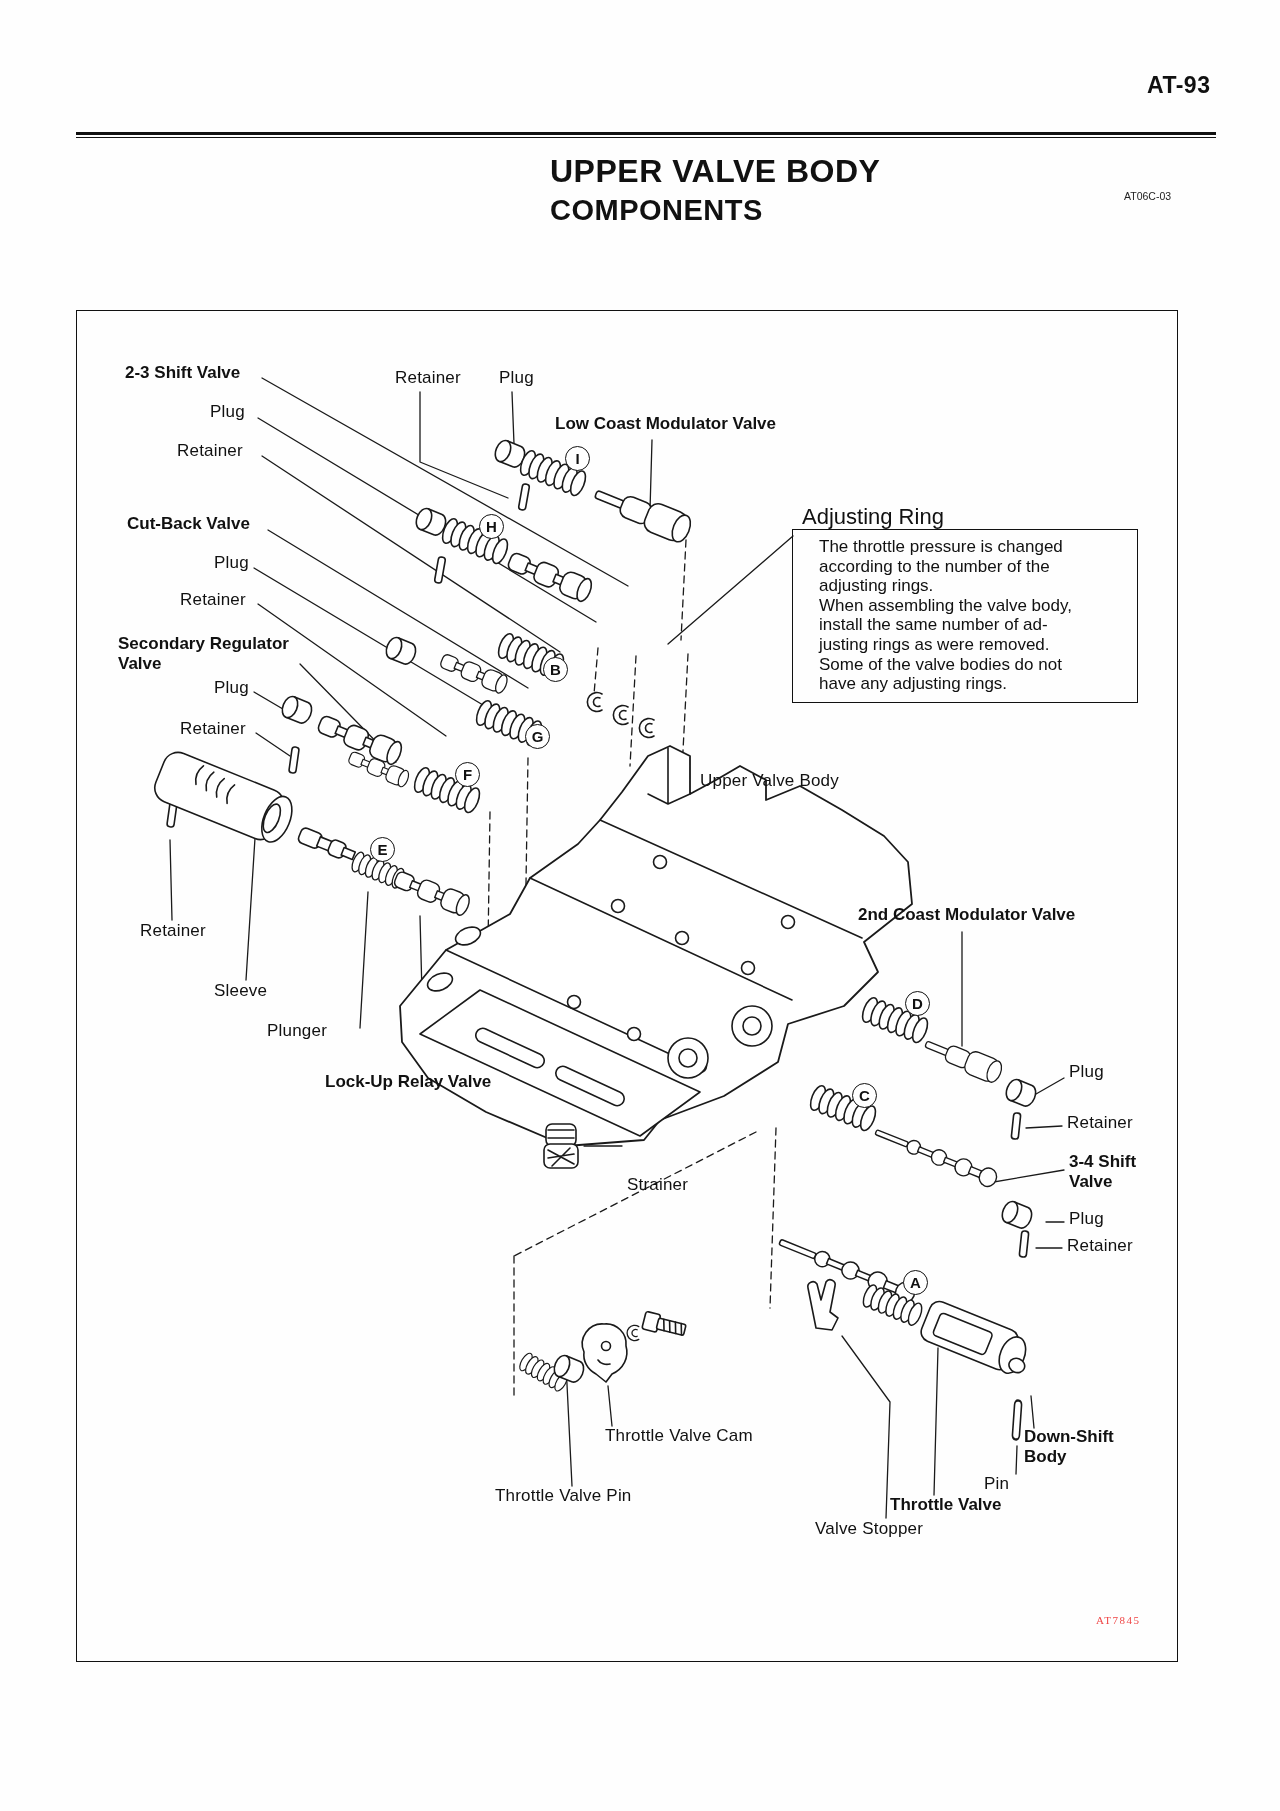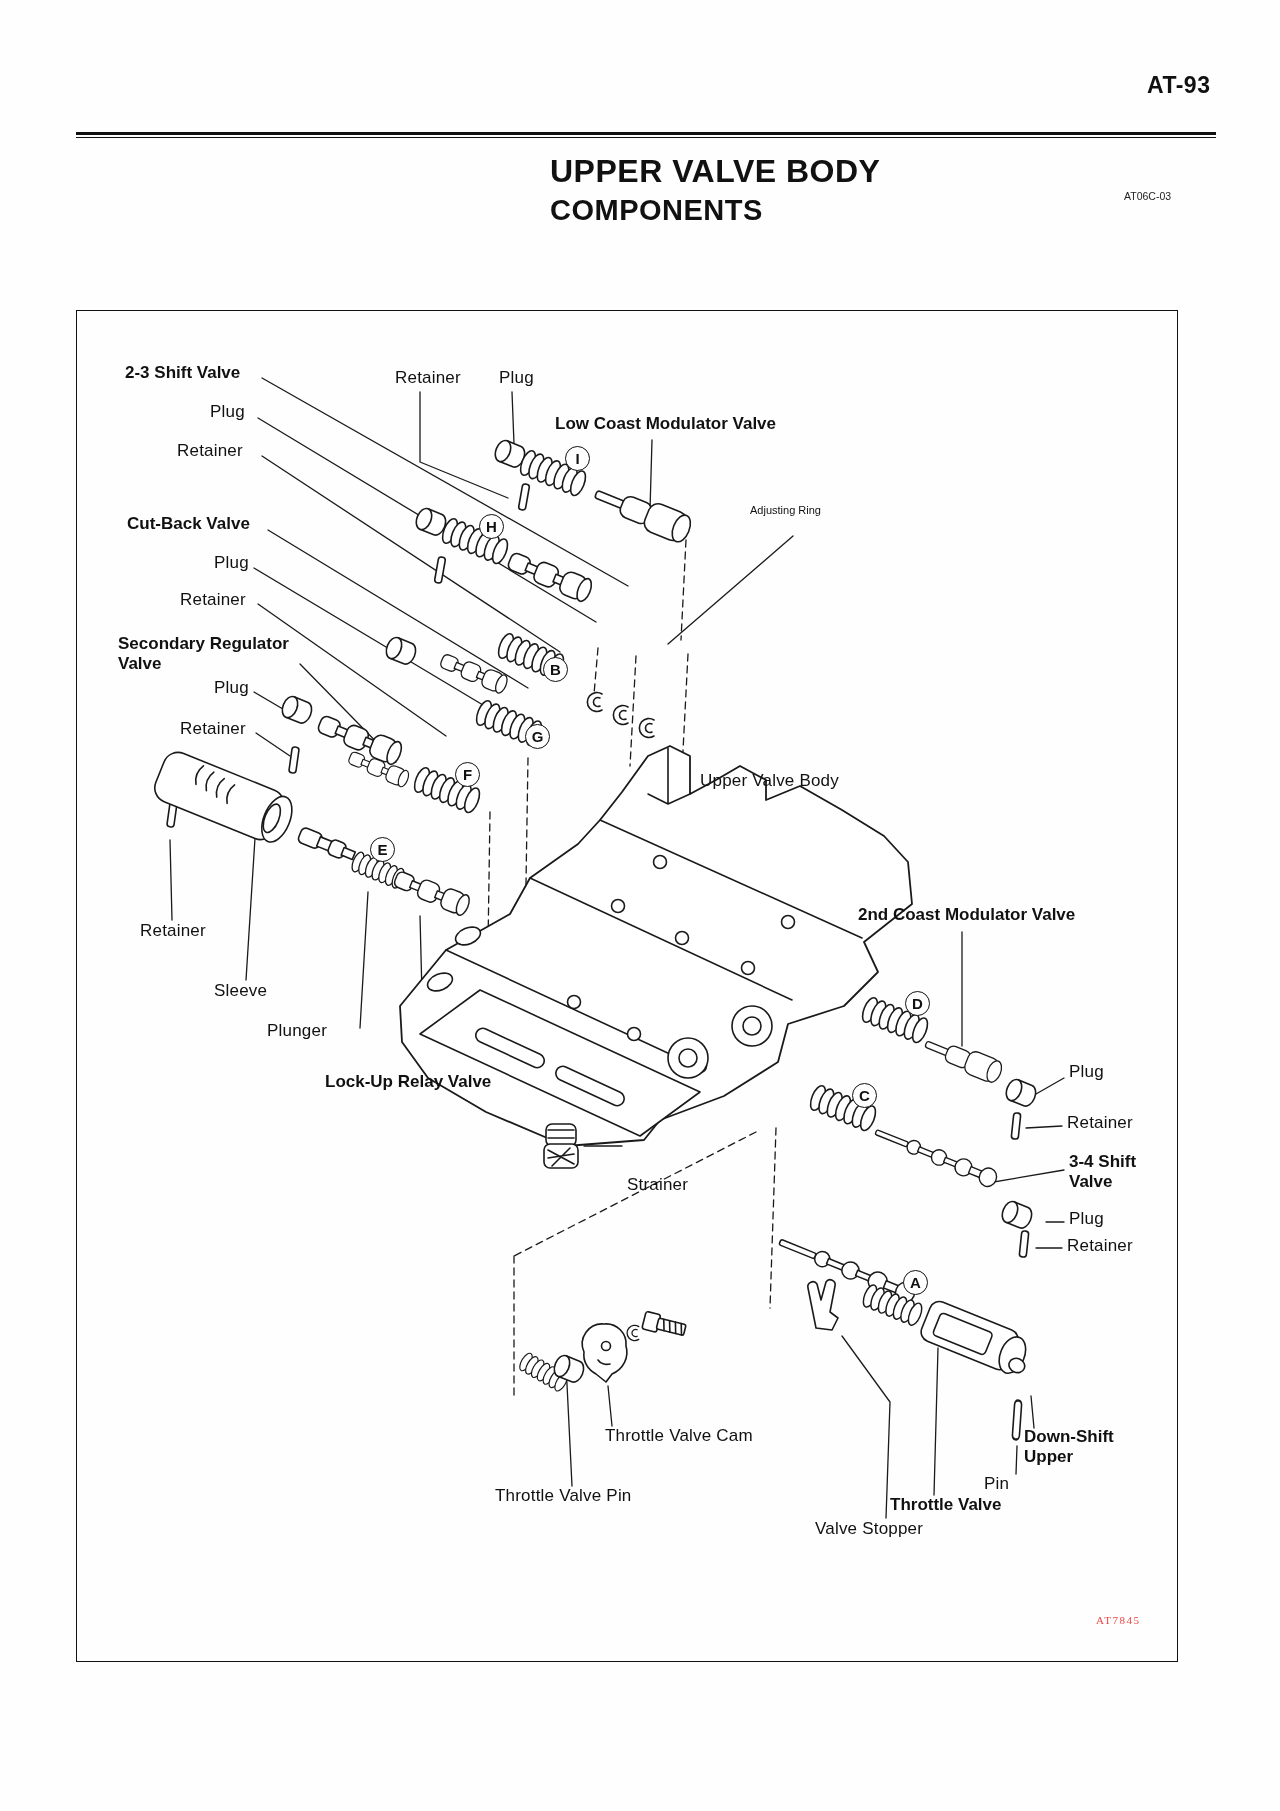--- a/index.html
+++ b/index.html
@@ -17,21 +17,21 @@
   .title1{position:absolute;left:550px;top:153px;font-size:32px;font-weight:bold;letter-spacing:.5px;}
   .title2{position:absolute;left:550px;top:194px;font-size:29px;font-weight:bold;letter-spacing:.5px;}
   .doc-code{position:absolute;left:1124px;top:190px;font-size:10.5px;color:#222;}
   .figure-frame{position:absolute;left:76px;top:310px;width:1100px;height:1350px;border:1.6px solid #111;}
   .fig-code{position:absolute;left:1096px;top:1614px;font-size:11px;letter-spacing:1.5px;color:#ef4444;font-family:Liberation Serif, serif;}
   .plabel{position:absolute;font-size:17px;line-height:20px;white-space:pre-line;letter-spacing:.2px;}
   .plabel.b{font-weight:bold;letter-spacing:0;}
   .callout{position:absolute;width:25px;height:25px;border:1.8px solid #111;border-radius:50%;
            background:#fff;display:flex;align-items:center;justify-content:center;
            font-size:15px;font-weight:bold;box-sizing:border-box;}
-  .note-label{position:absolute;left:750px;top:504px;font-size:11px;}
+  .note-label{position:absolute;left:802px;top:504px;font-size:22px;}
   .note-box{position:absolute;left:792px;top:529px;width:346px;height:174px;border:1.6px solid #111;
             box-sizing:border-box;padding:7px 6px 0 26px;font-size:17px;line-height:19.6px;white-space:pre-line;}
 </style>
 </head>
 <body>
 
 <div class="page">
 
   <div class="page-number">AT-93</div>
 
@@ -253,20 +253,28 @@
 
       <use href="#spr7" transform="translate(526,1362) rotate(30) scale(0.75)"></use>
       <use href="#plugS" transform="translate(562,1366) rotate(22)"></use>
       <use href="#camS" transform="translate(606,1352)"></use>
       <use href="#clipS" transform="translate(634,1333) scale(0.8)"></use>
       <use href="#boltS" transform="translate(644,1320) rotate(14)"></use>
     </g>
   </svg>
 
   <div class="note-label">Adjusting Ring</div>
+  <div class="note-box">The throttle pressure is changed
+according to the number of the
+adjusting rings.
+When assembling the valve body,
+install the same number of ad-
+justing rings as were removed.
+Some of the valve bodies do not
+have any adjusting rings.</div>
 
   <div id="labels-layer" style="position:absolute;inset:0;">
       <div class="plabel b" style="left: 125px; top: 363px;">2-3 Shift Valve</div>
       <div class="plabel" style="left: 210px; top: 402px;">Plug</div>
       <div class="plabel" style="left: 177px; top: 441px;">Retainer</div>
       <div class="plabel" style="left: 395px; top: 368px;">Retainer</div>
       <div class="plabel" style="left: 499px; top: 368px;">Plug</div>
       <div class="plabel b" style="left: 555px; top: 414px;">Low Coast Modulator Valve</div>
       <div class="plabel b" style="left: 127px; top: 514px;">Cut-Back Valve</div>
       <div class="plabel" style="left: 214px; top: 553px;">Plug</div>
@@ -287,21 +295,21 @@
       <div class="plabel b" style="left: 1069px; top: 1152px;">3-4 Shift
 Valve</div>
       <div class="plabel" style="left: 1069px; top: 1209px;">Plug</div>
       <div class="plabel" style="left: 1067px; top: 1236px;">Retainer</div>
       <div class="plabel" style="left: 605px; top: 1426px;">Throttle Valve Cam</div>
       <div class="plabel" style="left: 495px; top: 1486px;">Throttle Valve Pin</div>
       <div class="plabel" style="left: 815px; top: 1519px;">Valve Stopper</div>
       <div class="plabel b" style="left: 890px; top: 1495px;">Throttle Valve</div>
       <div class="plabel" style="left: 984px; top: 1474px;">Pin</div>
       <div class="plabel b" style="left: 1024px; top: 1427px;">Down-Shift
-Upper</div>
+Body</div>
       <div class="callout" style="left: 903px; top: 1270px;">A</div>
       <div class="callout" style="left: 543px; top: 657px;">B</div>
       <div class="callout" style="left: 852px; top: 1083px;">C</div>
       <div class="callout" style="left: 905px; top: 991px;">D</div>
       <div class="callout" style="left: 370px; top: 837px;">E</div>
       <div class="callout" style="left: 455px; top: 762px;">F</div>
       <div class="callout" style="left: 525px; top: 724px;">G</div>
       <div class="callout" style="left: 479px; top: 514px;">H</div>
       <div class="callout" style="left: 565px; top: 446px;">I</div>
     </div>

